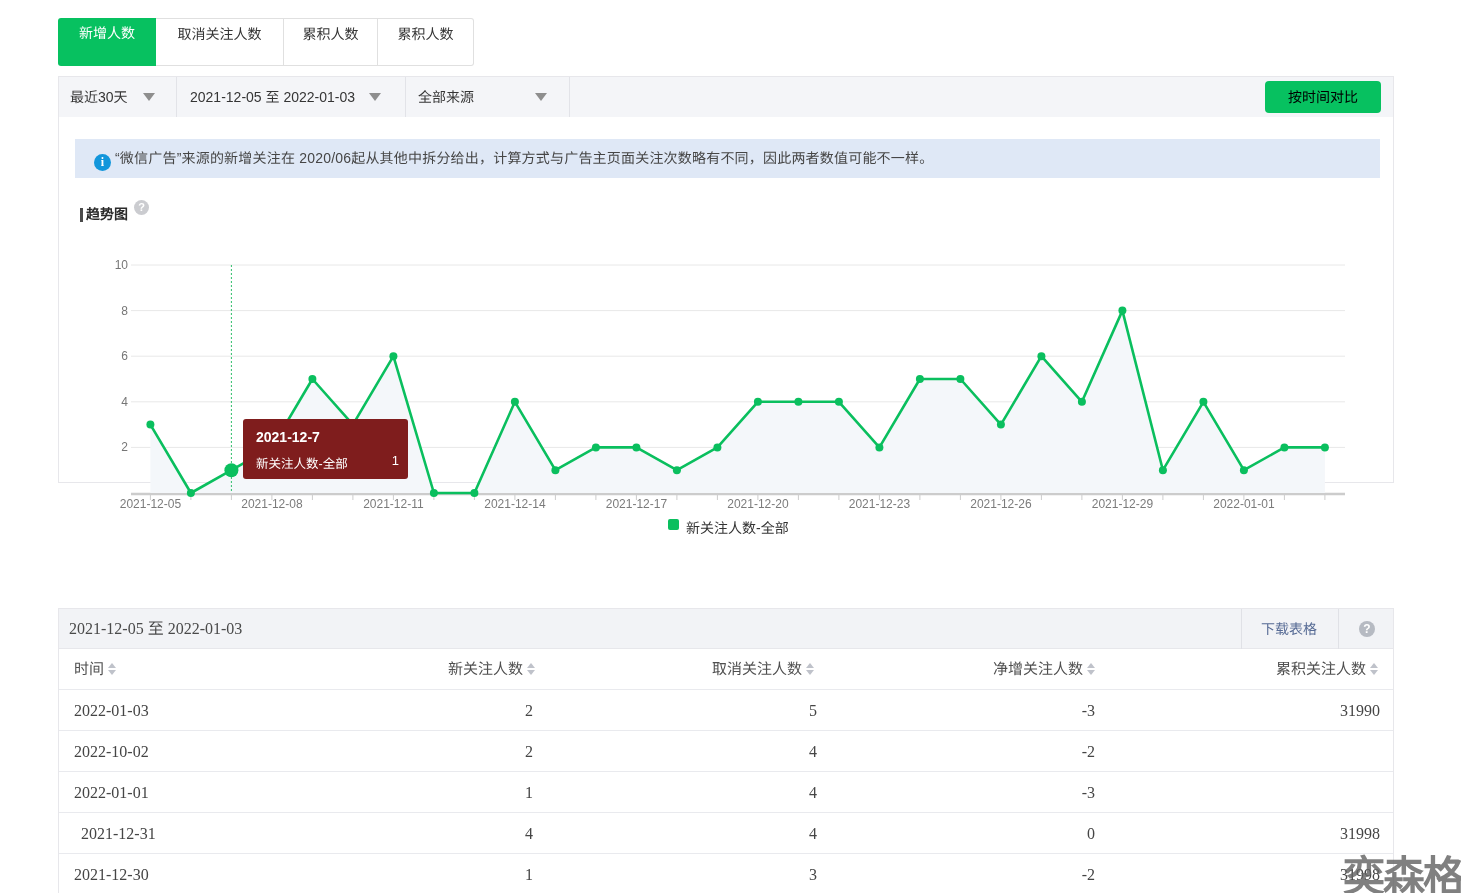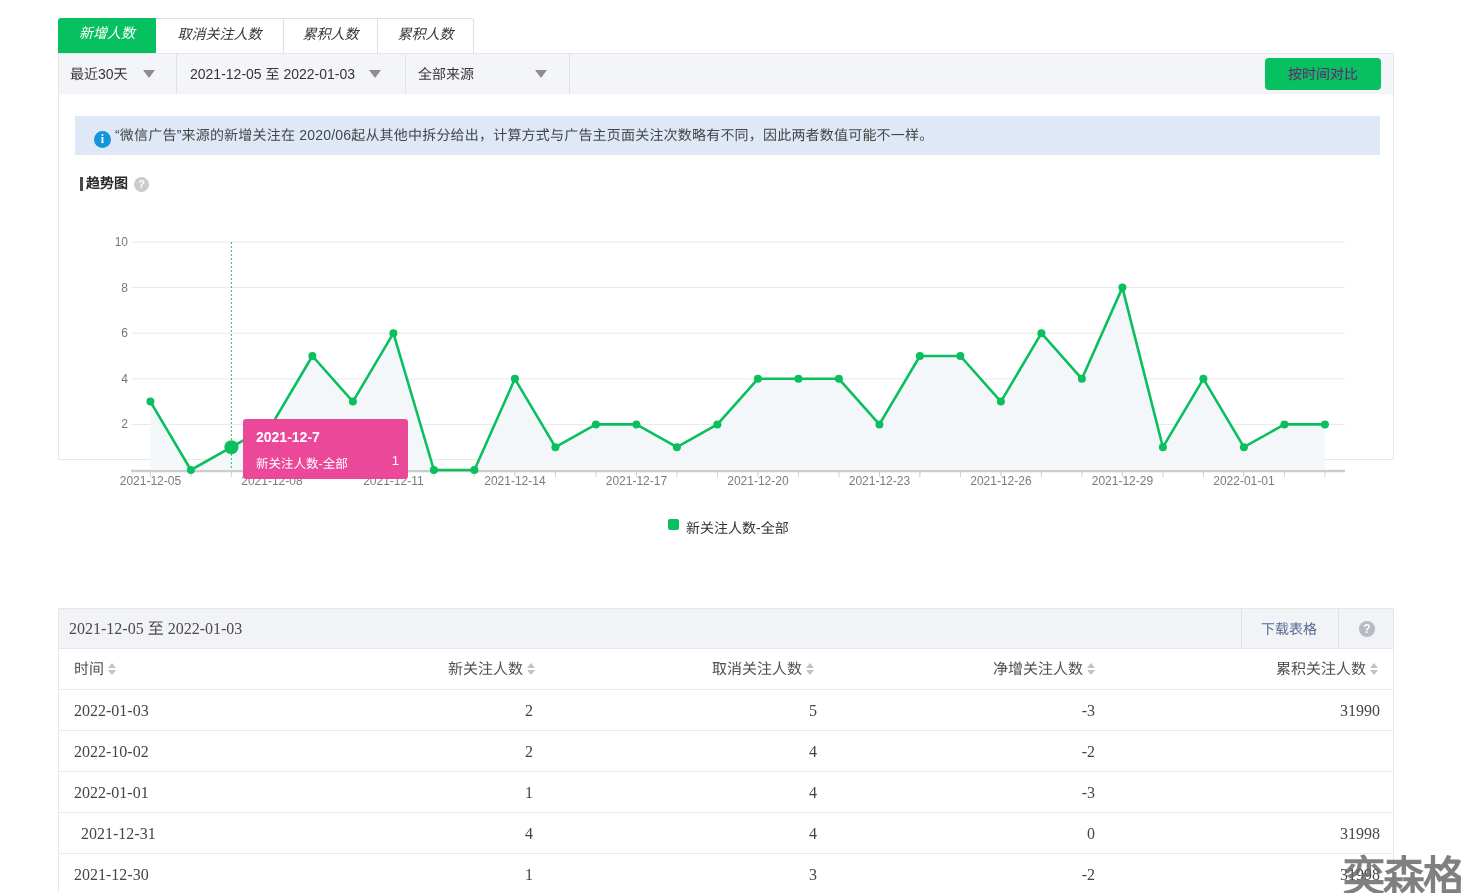--- a/index.html
+++ b/index.html
@@ -2,47 +2,47 @@
 <html lang="zh-CN"><head>
 <meta charset="utf-8">
 <style>
 * { margin:0; padding:0; box-sizing:border-box; }
 html,body { width:1461px; height:893px; background:#fff; overflow:hidden;
   font-family:"Liberation Sans", sans-serif; }
 .abs { position:absolute; }
 
 .tabs { position:absolute; left:58px; top:18px; height:32px; display:flex; }
 .tab { height:48px; line-height:31px; text-align:center; font-size:14px; color:#353535;
-  background:#fff; border:1px solid #e0e0e0; border-left:none;font-style:italic; }
+  background:#fff; border:1px solid #e0e0e0; border-left:none; }
 .tab.first { border:none; background:#07c160; color:#fff; border-radius:3px 0 0 3px; }
 .tab.last { border-radius:0 3px 3px 0; }
 
 .card { position:absolute; left:58px; width:1336px; background:#fff; border:1px solid #e7e7eb; }
-#card1 { top:53px; height:407px; }
+#card1 { top:76px; height:407px; }
 #card2 { top:608px; height:400px; }
 .fbar { position:absolute; left:0; top:0; width:1334px; height:40px; background:#f4f5f8; }
 .fsep { position:absolute; top:0; width:1px; height:40px; background:#e2e3e8; }
 .ftxt { position:absolute; top:0; height:40px; line-height:40px; font-size:14px; color:#353535; }
 .arr { position:absolute; top:16px; width:0; height:0; border-left:6px solid transparent;
   border-right:6px solid transparent; border-top:8px solid #8e8e8e; }
 .gbtn { position:absolute; left:1206px; top:4px; width:116px; height:32px; background:#07c160;
-  color:#701a75; font-size:14px; text-align:center; line-height:32px; border-radius:4px; }
+  color:#000000; font-size:14px; text-align:center; line-height:32px; border-radius:4px; }
 .infobar { position:absolute; left:16px; top:62px; width:1305px; height:39px; background:#dfe8f6;
   font-size:14px; color:#464646; line-height:39px; letter-spacing:0.2px; }
 .iicon { display:inline-block; vertical-align:-3px; width:17px; height:17px; border-radius:50%;
   background:#1296db; color:#fff; font-size:12px; font-weight:bold; line-height:17px;
   text-align:center; font-family:"Liberation Serif",serif; }
 .sect { position:absolute; left:21px; top:122px; height:15px; }
 .sbar { position:absolute; left:0; top:1px; width:3px; height:14px; background:#4a4a4a; }
 .stxt { position:absolute; left:6px; top:0; font-size:14px; color:#2b2b2b; font-weight:bold; line-height:15px; white-space:nowrap; }
 .qicon { display:inline-block; width:15px; height:15px; border-radius:50%; background:#cbccd0;
   color:#fff; font-size:11px; font-weight:bold; line-height:15px; text-align:center; }
 
 #tooltip { position:absolute; left:243px; top:419px; width:165px; height:60px;
-  background:#ec4899; border-radius:3px; color:#fff; }
+  background:#7f1d1d; border-radius:3px; color:#fff; }
 #tooltip .t1 { position:absolute; left:13px; top:10px; font-size:14px; font-weight:bold; }
 #tooltip .t2 { position:absolute; left:13px; top:34px; font-size:12.5px; }
 #tooltip .t3 { position:absolute; right:9px; top:34px; font-size:13px; }
 
 #legend { position:absolute; left:668px; top:519px; height:13px; }
 #legend .sq { position:absolute; left:0; top:0; width:11px; height:11px; border-radius:2px; background:#0abf5e; }
 #legend .lt { position:absolute; left:18px; top:-2px; font-size:14px; color:#333; white-space:nowrap; }
 
 .thead { position:absolute; left:0; top:0; width:1334px; height:40px; background:#f2f3f6;
   border-bottom:1px solid #e7e7eb; }
@@ -84,21 +84,21 @@
     <div class="fsep" style="left:510px;"></div>
     <div class="ftxt" style="left:11px;">最近30天</div>
     <div class="arr" style="left:84px;"></div>
     <div class="ftxt" style="left:131px;">2021-12-05 至 2022-01-03</div>
     <div class="arr" style="left:310px;"></div>
     <div class="ftxt" style="left:359px;">全部来源</div>
     <div class="arr" style="left:476px;"></div>
     <div class="gbtn">按时间对比</div>
   </div>
   <div class="infobar"><span style="margin-left:19px; margin-right:4px;" class="iicon">i</span>“微信广告”来源的新增关注在 2020/06起从其他中拆分给出，计算方式与广告主页面关注次数略有不同，因此两者数值可能不一样。</div>
-  <div class="sect" style="width:120px;">
+  <div class="sect" style="width:120px;margin-top:8px;">
       <span class="sbar"></span>
       <span class="stxt">趋势图</span>
     </div>
   <div class="abs" style="left:75px; top:123px; line-height:0;"><span class="qicon">?</span></div>
 
   <svg class="abs" style="left:0; top:170px;" width="1334" height="270" viewBox="0 0 1334 270">
     <g stroke="#e8e8e8" stroke-width="1">
       <line x1="72" y1="18" x2="1286" y2="18"></line>
       <line x1="72" y1="63.6" x2="1286" y2="63.6"></line>
       <line x1="72" y1="109.2" x2="1286" y2="109.2"></line>

